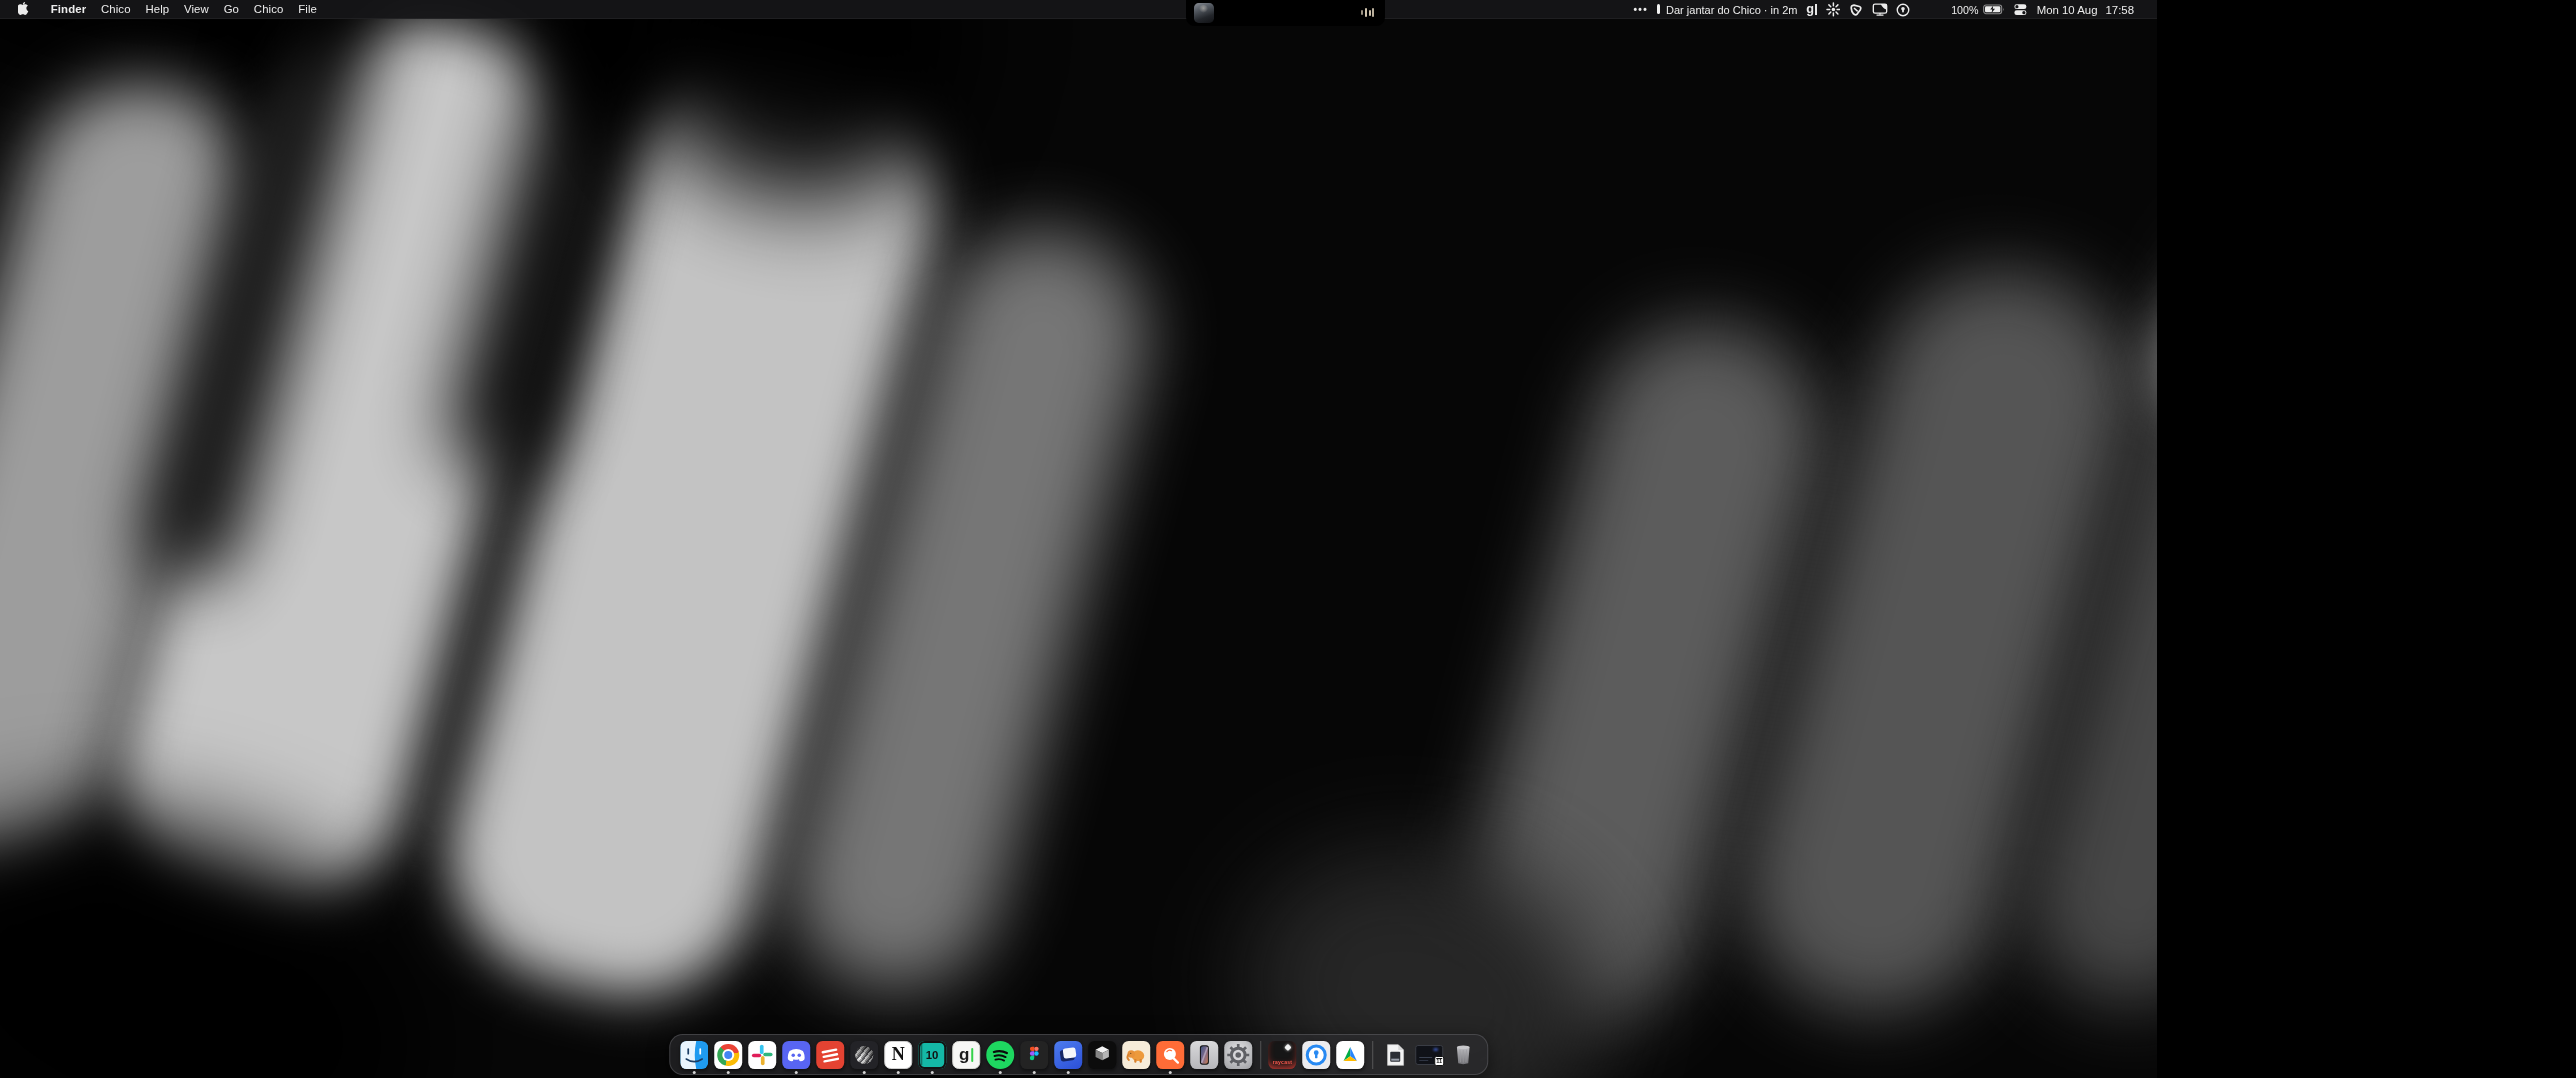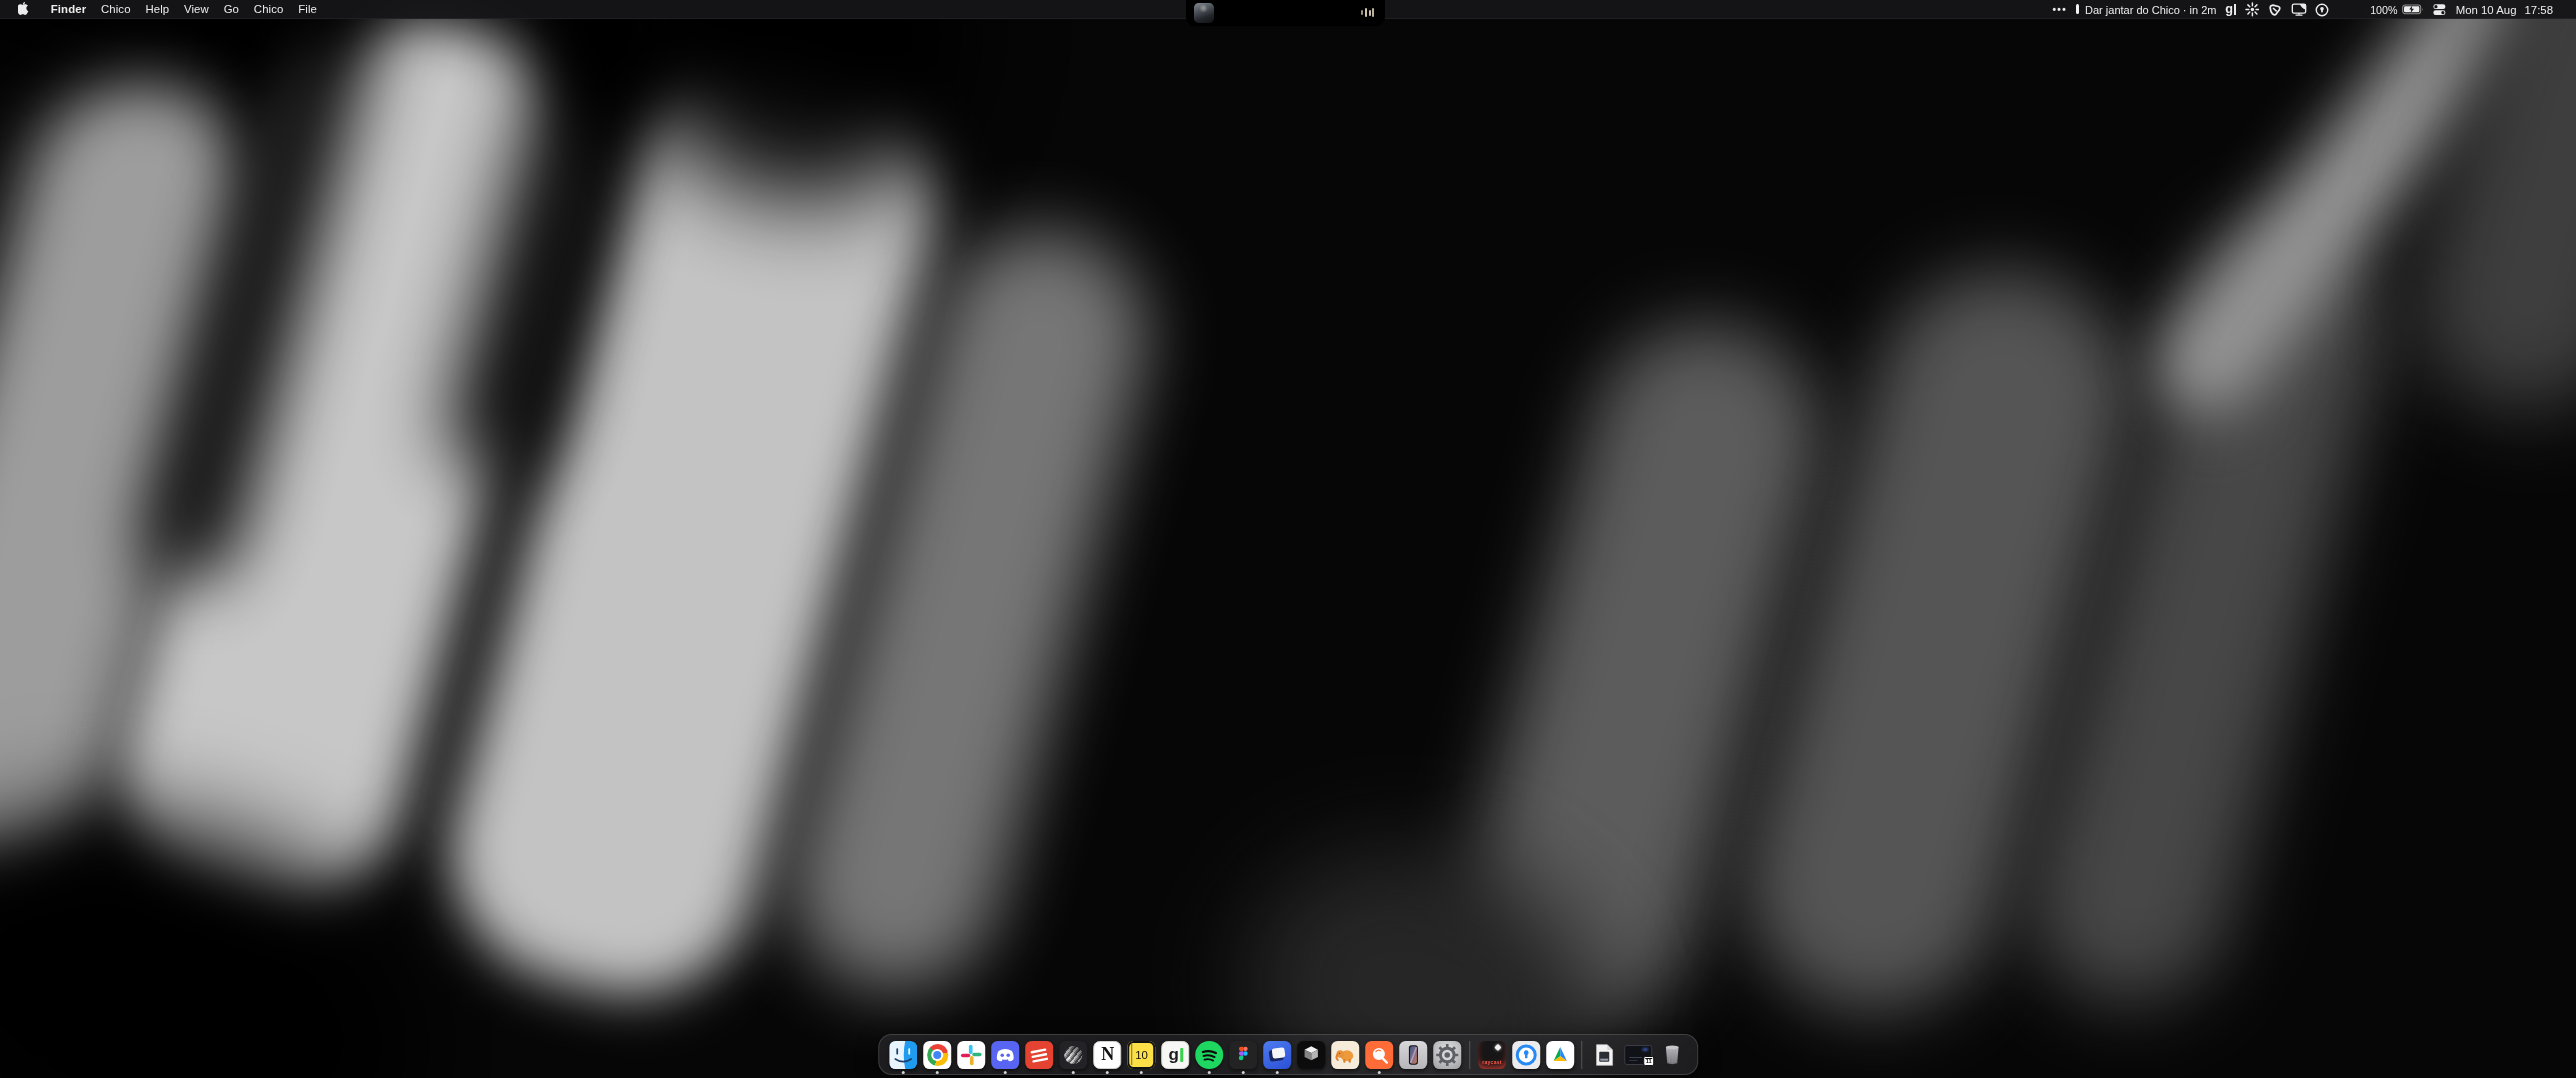--- a/index.html
+++ b/index.html
@@ -1,17 +1,17 @@
 <!DOCTYPE html>
 <html style="font-size:10.7px"><head>
 <meta charset="utf-8">
 <style>
   * { margin:0; padding:0; box-sizing:border-box; }
   html,body { width:2576px; height:1078px; overflow:hidden; background:#000; font-family:"Liberation Sans",sans-serif; }
-  #screen { position:relative; width:2576px; height:1078px; overflow:hidden; background:#060606; }
+  #screen { position:relative; width:2157px; height:1078px; overflow:hidden; background:#060606; }
 
   
   .wallpaper { position:absolute; inset:0; overflow:hidden; background:#060606; }
   .band { position:absolute; border-radius:127px; transform:rotate(15deg); }
   .b1 { left:-47px; top:74px; width:228px; height:798px; background:#9d9d9d; filter:blur(31px); }
   .b2 { left:201px; top:13.4px; width:288px; height:899px; background:#c7c7c7; filter:blur(27px); }
   .b3 { left:537px; top:67px; width:309px; height:932px; background:#c3c3c3; filter:blur(27px); }
   .b4 { left:865px; top:221px; width:208px; height:778px; background:#8a8a8a; filter:blur(35px); opacity:.85; }
   .dg1 { left:221px; top:-80px; width:94px; height:671px; background:#000; filter:blur(35px); opacity:.92; }
   .dg2 { left:510px; top:-94px; width:101px; height:577px; background:#000; filter:blur(38px); opacity:.92; }
@@ -78,22 +78,22 @@
   .i-slack { background:#fff; }
   .i-discord { background:#5865F2; display:flex; align-items:center; justify-content:center; }
   .i-todoist { background:#E44332; }
   .i-linear { background:#232327; display:flex; align-items:center; justify-content:center; }
   .linear-ball { width:18px; height:18px; border-radius:50%;
     background:repeating-linear-gradient(128deg,#ececec 0 2px,#8b8b8b 2px 3.4px,#3a3a3e 3.4px 5px); position:relative; }
   .linear-ball::after{ content:""; position:absolute; inset:0; border-radius:50%;
     background:radial-gradient(circle at 30% 70%, rgba(255,255,255,.25), rgba(0,0,0,.55) 80%); }
   .i-notion { background:#fff; border:0.7px solid #cfcfcf; display:flex; align-items:center; justify-content:center;
     font-family:"Liberation Serif",serif; font-weight:700; font-size:18px; color:#111; }
-  .i-ncal { background:#fde047; box-shadow:inset 0 0 0 2px #121212; display:flex; align-items:center; justify-content:center;
-    font-weight:400; font-size:11.4px; color:#111; }
+  .i-ncal { background:#14b8a6; box-shadow:inset 0 0 0 2px #121212; display:flex; align-items:center; justify-content:center;
+    font-weight:700; font-size:11.4px; color:#111; }
   .i-ncal::after { content:""; position:absolute; left:3.4px; top:3.4px; bottom:3.4px; width:1px; background:#121212; opacity:.55; }
   .i-granola { background:#f7f7f5; border:0.7px solid #d8d8d4; display:flex; align-items:center; justify-content:center;
     font-weight:700; font-size:17px; color:#1c1c1c; }
   .gr-caret { display:inline-block; width:2.3px; height:13.4px; border-radius:1px; background:#35d24a; margin-left:1.7px; vertical-align:-1.3px; }
   .i-spotify { background:#1ED760; border-radius:50%; display:flex; align-items:center; justify-content:center; }
   .i-figma { background:#232323; display:flex; align-items:center; justify-content:center; }
   .i-sstudio { background:linear-gradient(150deg,#4d7cf0 0%,#2b4fd6 100%); }
   .i-framer { background:#0c0c0c; display:flex; align-items:center; justify-content:center; }
   .i-elephant { background:#f6ecd9; display:flex; align-items:center; justify-content:center; }
   .i-postman { background:#FF6C37; display:flex; align-items:center; justify-content:center; }

